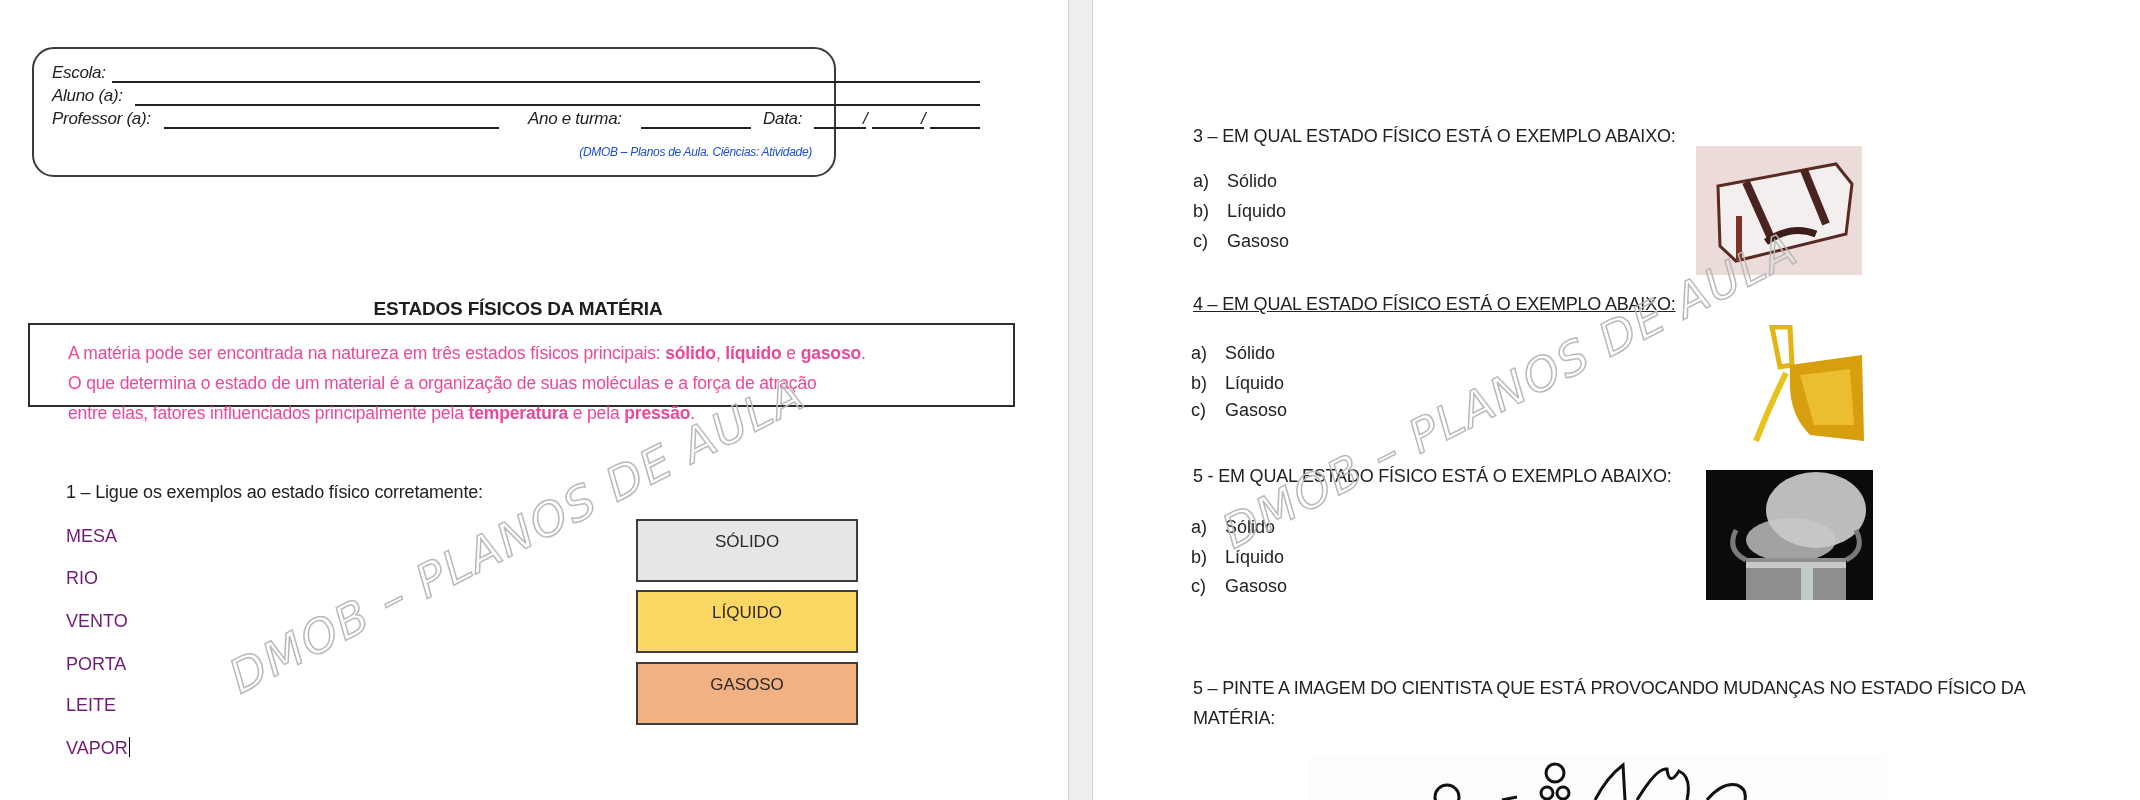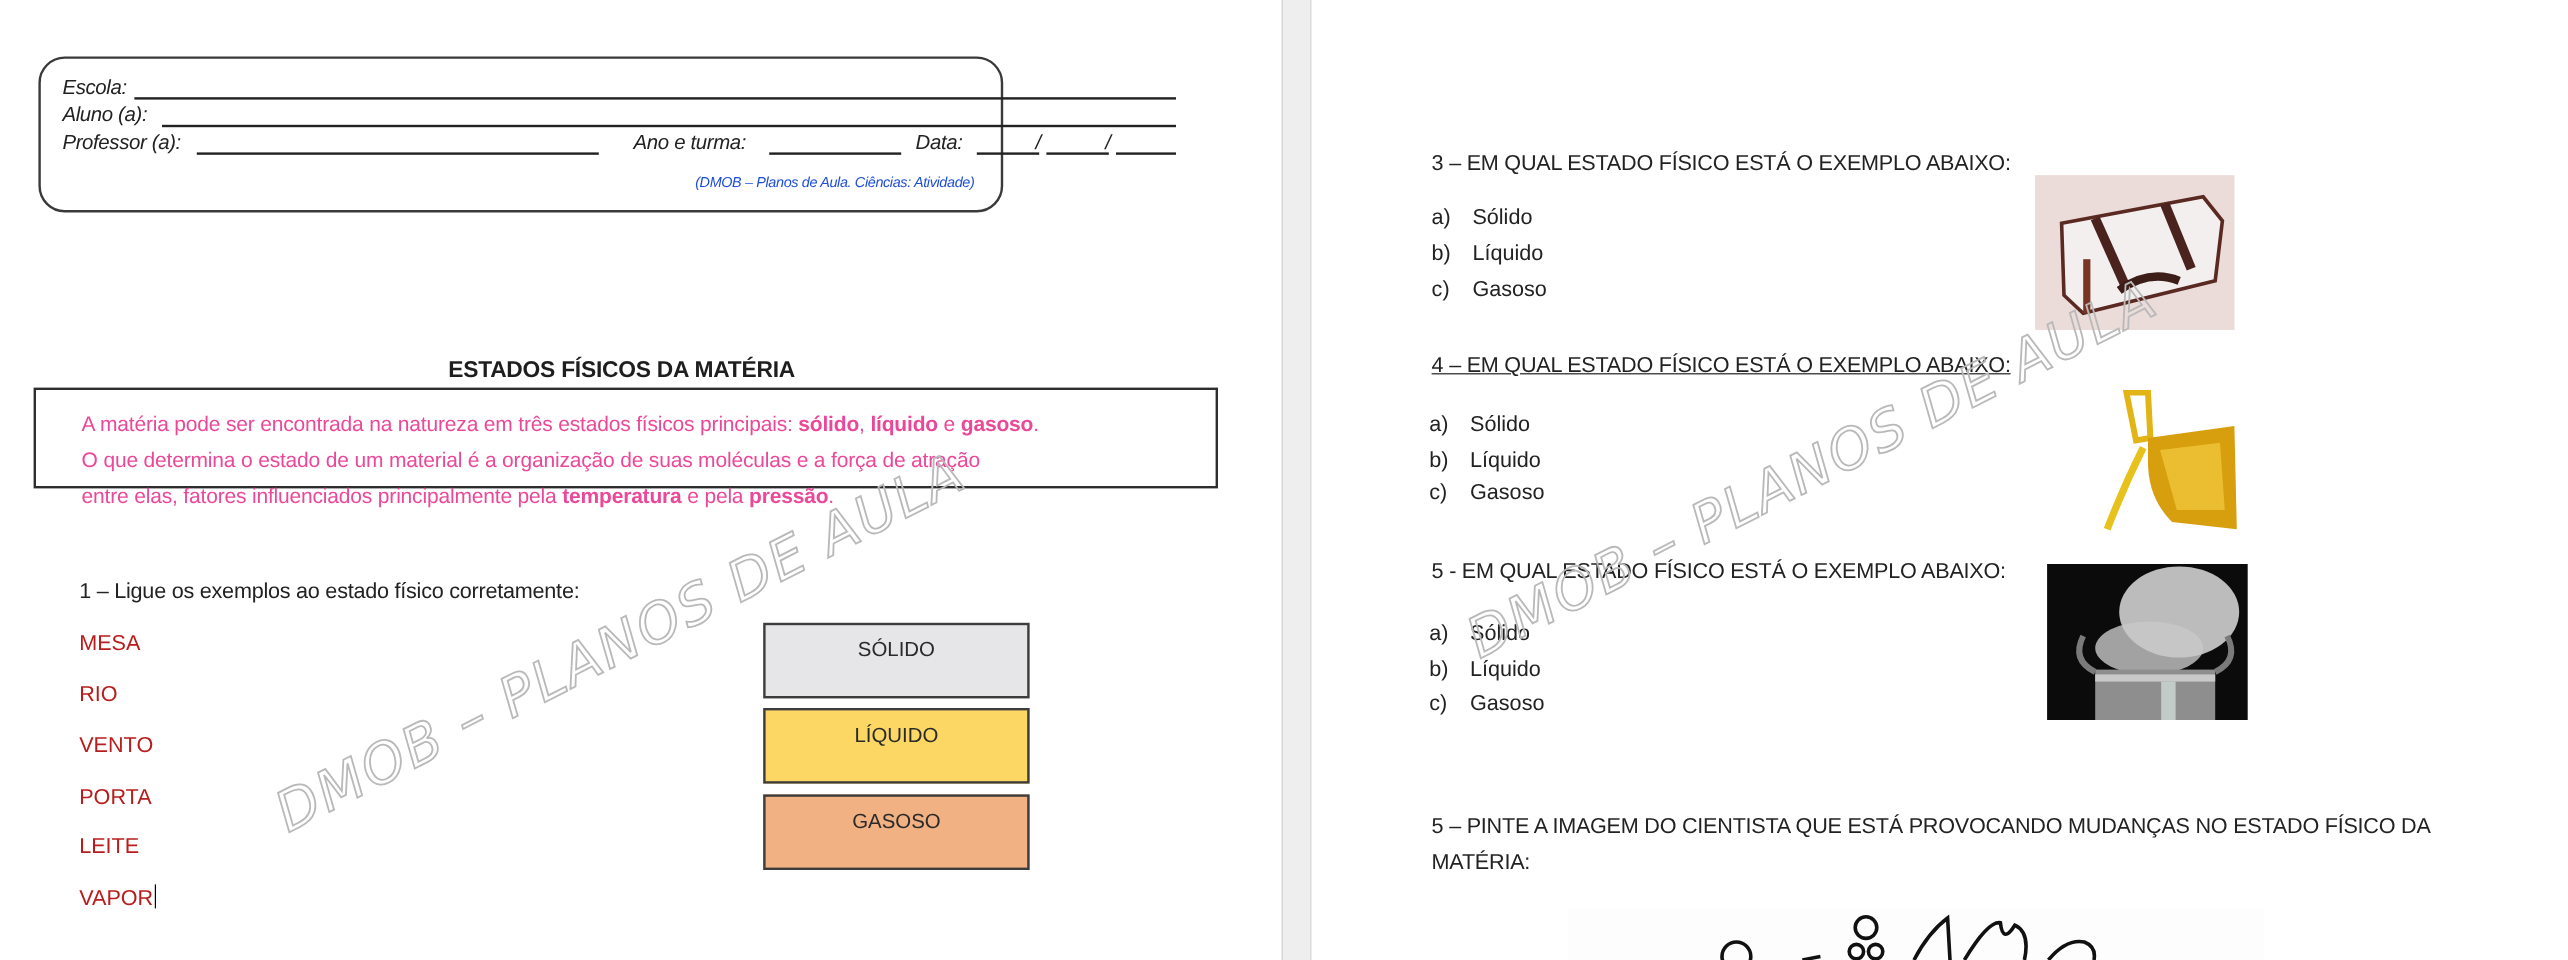--- a/index.html
+++ b/index.html
@@ -15,21 +15,21 @@
   .hf { position:absolute; font-style:italic; font-size:17px; color:#222; letter-spacing:-0.3px; }
   .uline { position:absolute; border-bottom:2px solid #222; height:0; }
   .footnote { position:absolute; right:22px; top:96px; font-style:italic; font-size:12px; color:#1d4ed8; letter-spacing:-0.3px; }
 
   .doc-title { position:absolute; left:0; width:1036px; top:250px; text-align:center; font-weight:bold; font-size:19px; letter-spacing:-0.2px;margin-top:48px; }
 
   .intro-box { position:absolute; left:28px; top:323px; width:987px; height:84px; border:2px solid #2e2e2e; box-sizing:border-box; padding:13px 38px 0 38px; font-size:17.5px; line-height:30px; color:#ec4899; letter-spacing:-0.15px; }
   .intro-box b { font-weight:bold; }
 
   .q-text { font-size:18px; color:#222; letter-spacing:-0.2px; }
-  .list-item { position:absolute; left:66px; font-size:18px; color:#b91c1c; }
+  .list-item { position:absolute; left:66px; font-size:18px; color:#701a75; }
   .cursor { display:inline-block; width:1.5px; height:20px; background:#000; vertical-align:-3px; margin-left:1px; }
 
   .state-box { position:absolute; left:636px; width:222px; height:63px; border:2px solid #3d3d3d; box-sizing:border-box; text-align:center; font-size:17px; padding-top:11px; color:#2a2a2a; }
 
   .watermark { position:absolute; font-style:italic; color:transparent; -webkit-text-stroke:1.5px #b9b9b9; font-family:"DejaVu Sans", sans-serif; white-space:nowrap; letter-spacing:2px; transform-origin:left bottom; }
 
   .opt { position:absolute; font-size:18px; color:#222; }
   .opt .lt { display:inline-block; width:34px; }
 
   .pic { position:absolute; overflow:hidden; }

